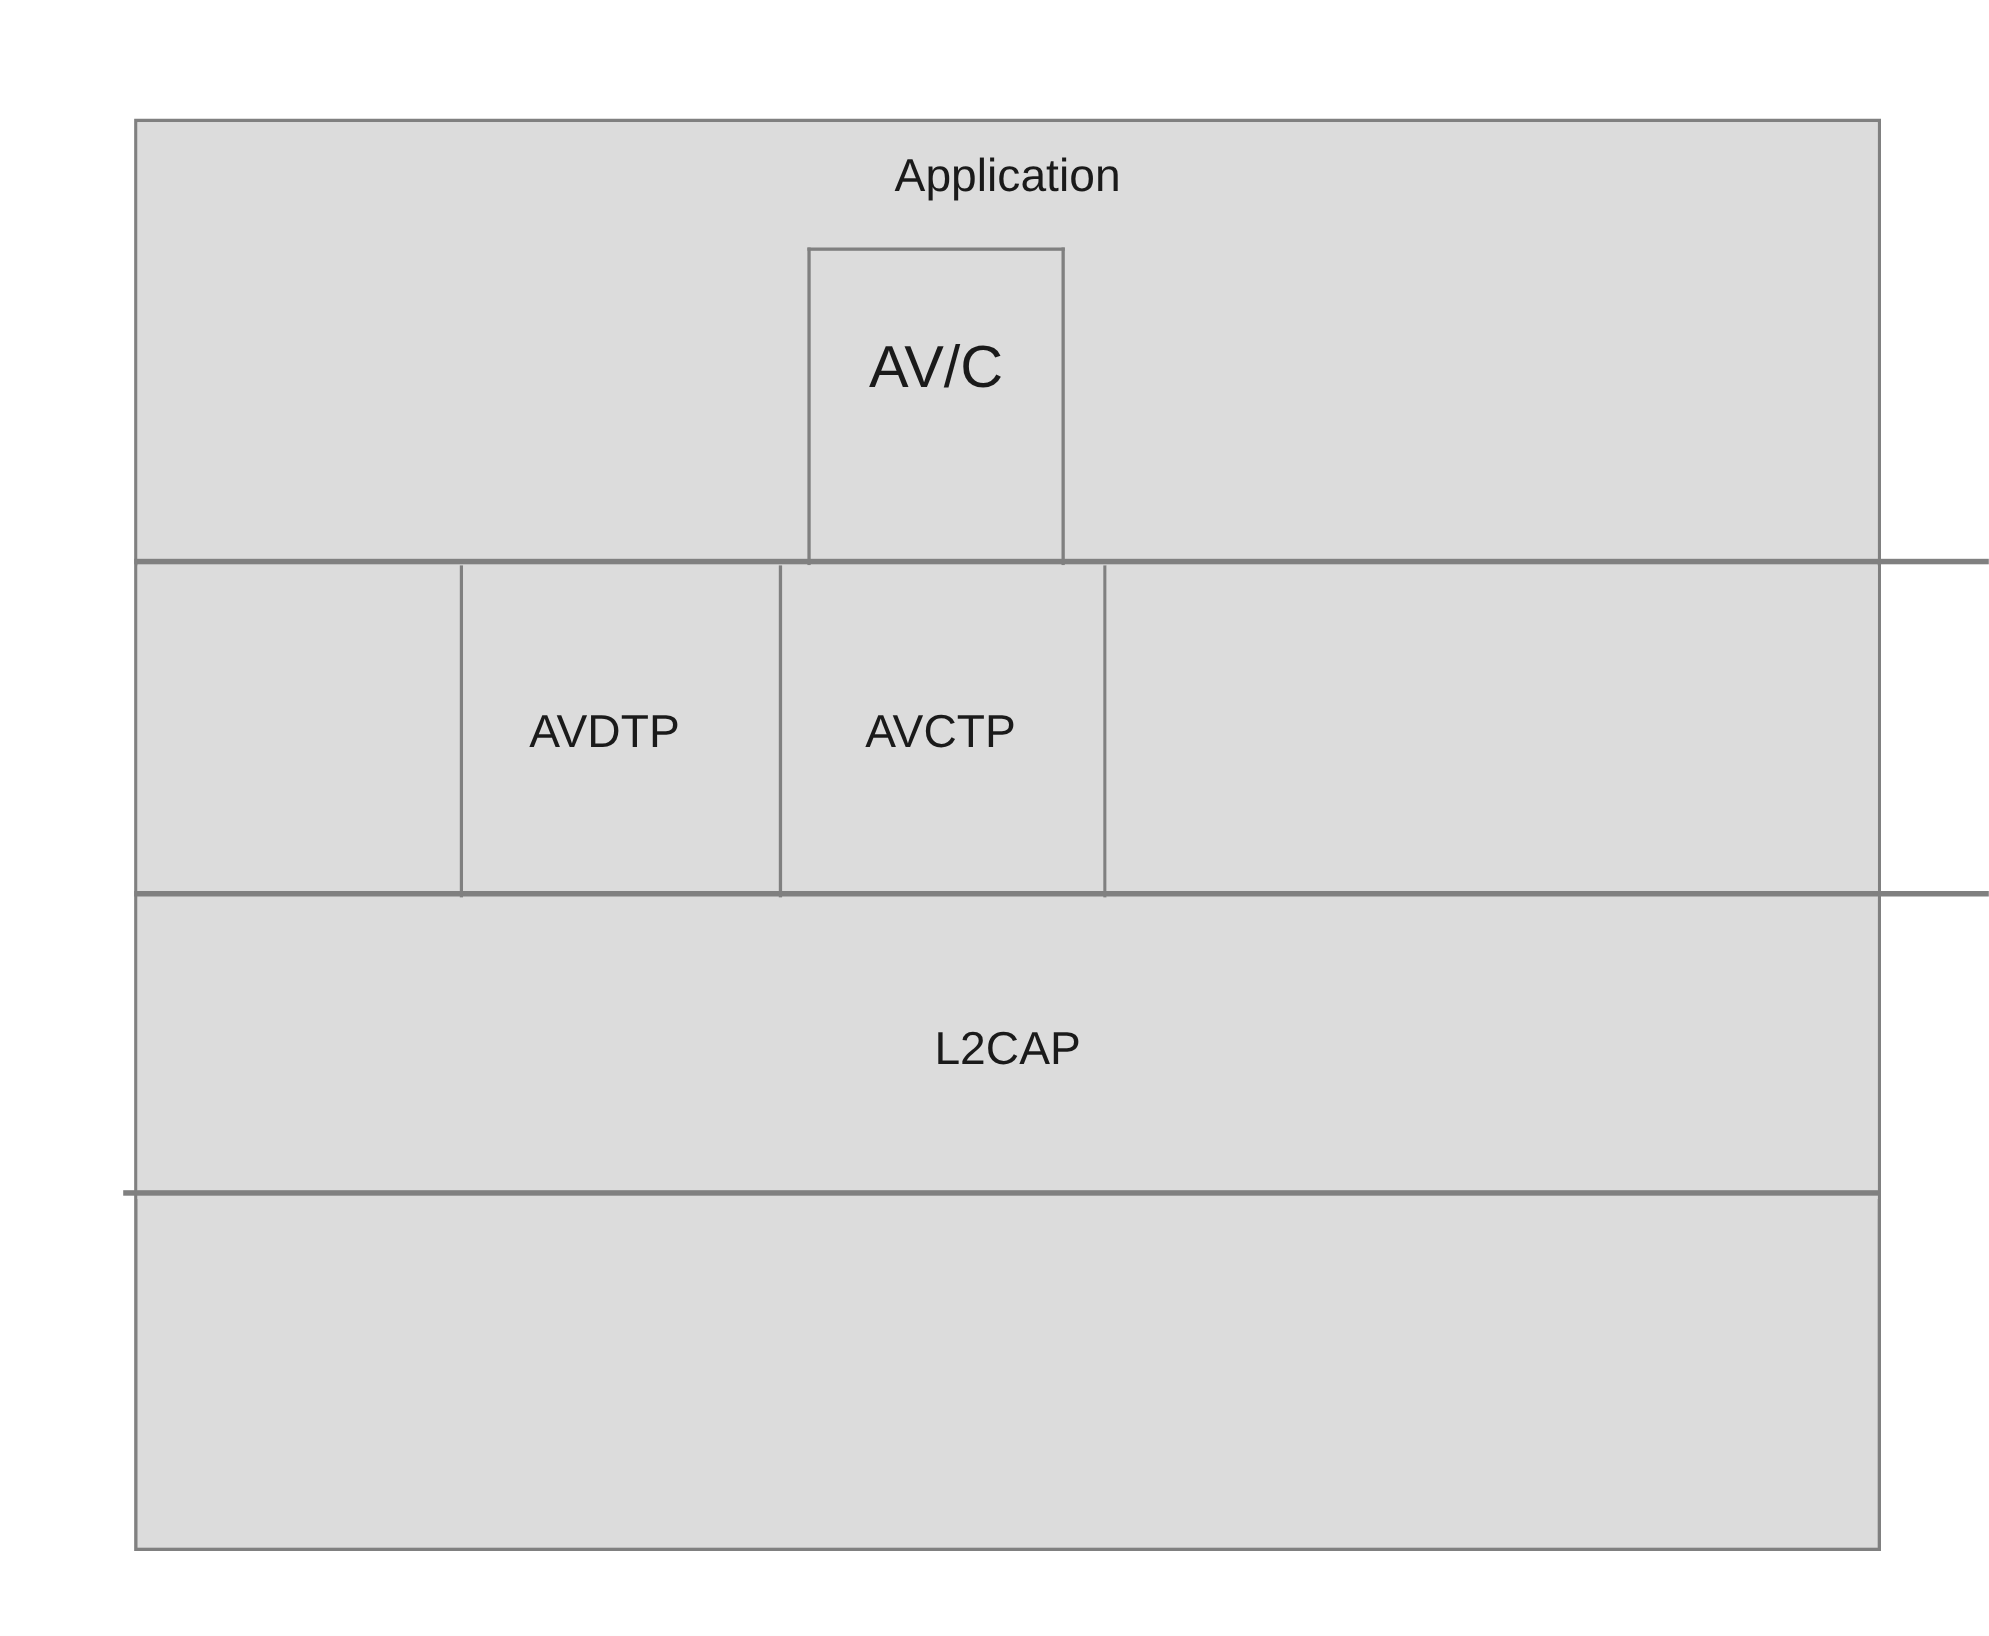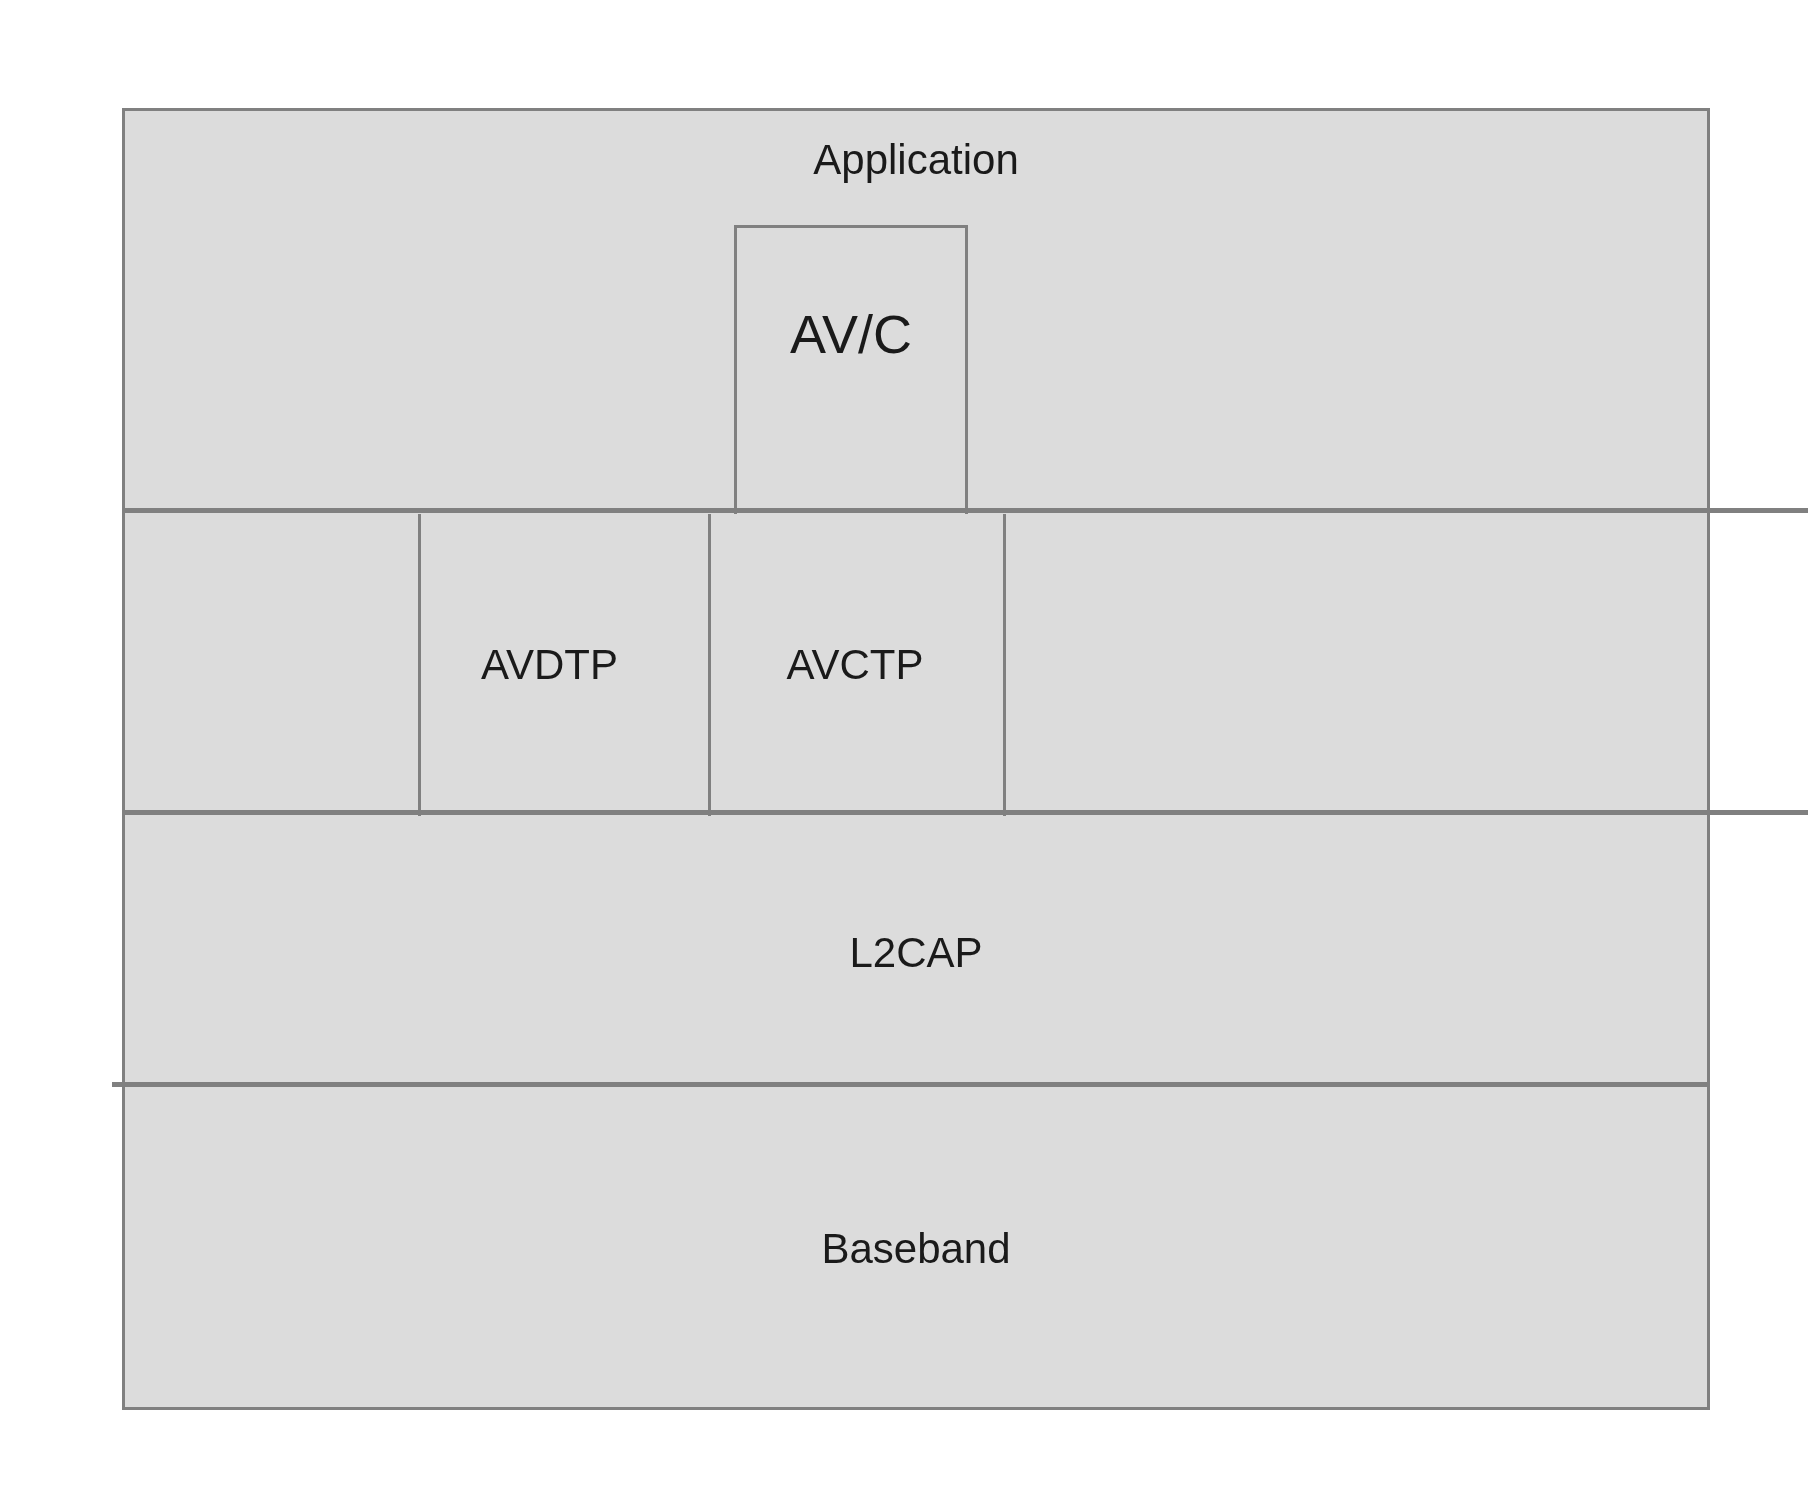--- a/index.html
+++ b/index.html
@@ -189,23 +189,20 @@
       <div class="proto-cell" style="left:881px; right:0;">
         <div class="proto-label"></div>
       </div>
 
     </div>
 
     <div class="layer layer-l2cap">
       <div class="layer-label">L2CAP</div>
     </div>
 
-    <div class="layer layer-baseband">
-      <div class="layer-label">Baseband</div>
-    </div>
 
   </div>
 
   <div class="divider divider-1"></div>
   <div class="divider divider-2"></div>
   <div class="divider divider-3"></div>
 
 </div>
 
 </body></html>

